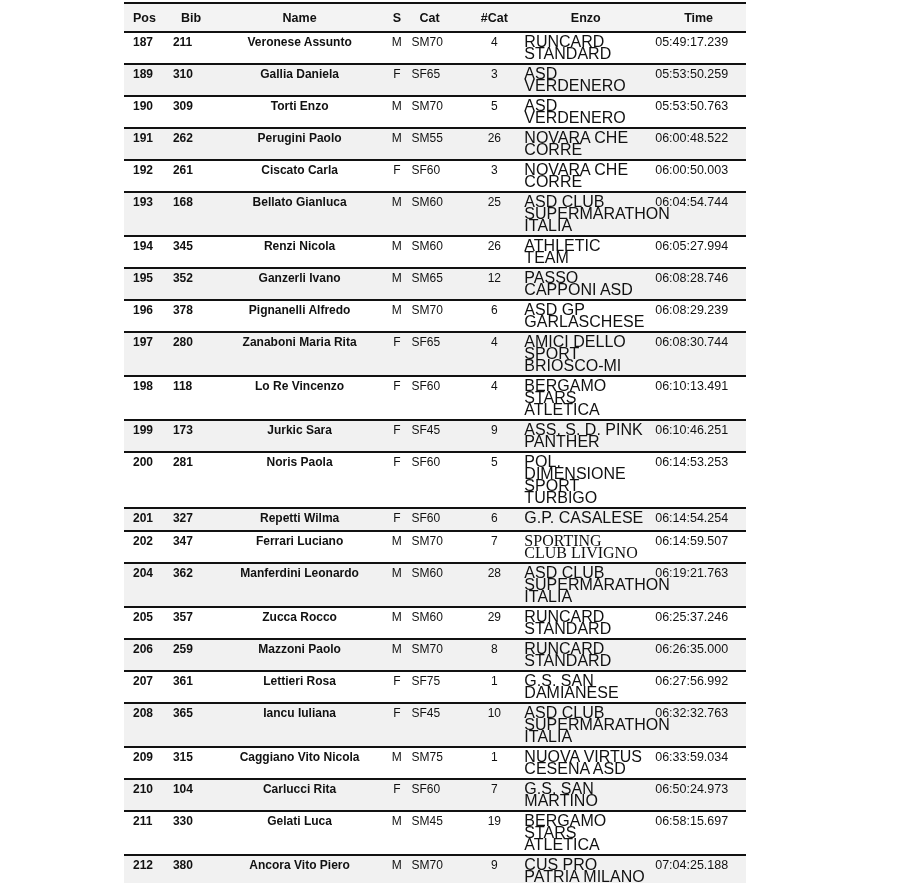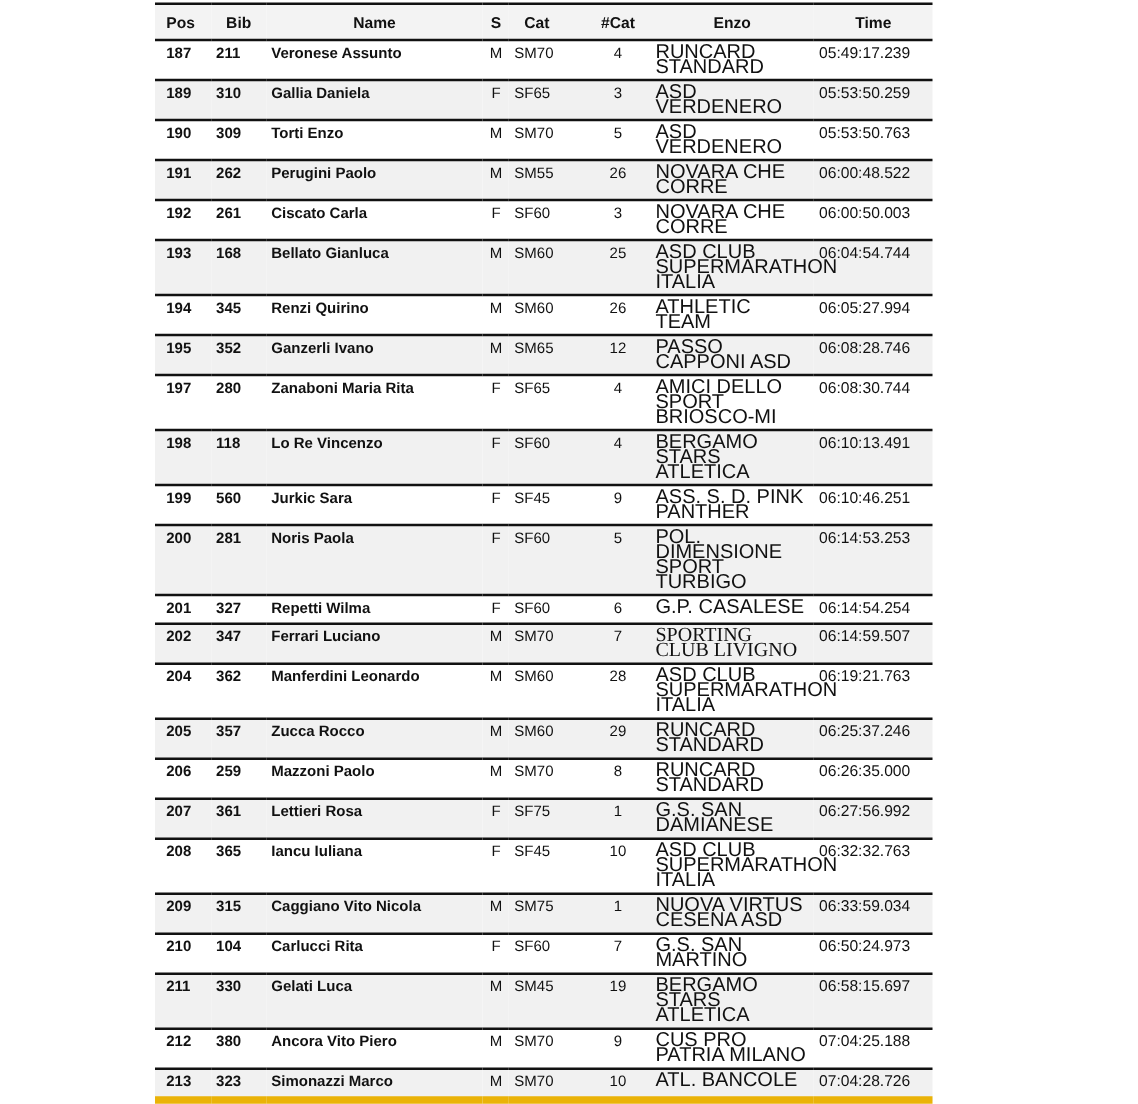--- a/index.html
+++ b/index.html
@@ -10,21 +10,21 @@
   .results th { font-weight: bold; font-size: 12.5px; padding: 5px 4px 5px 4px;
                 background: #f3f3f3; border-top: 2px solid #111; border-bottom: 2px solid #111;
                 height: 17px; }
   .results td { padding: 3px 4px 3px 4px; vertical-align: top; border-top: 2px solid #111;
                 line-height: 12px; }
   .results tr.row td { height: 15px; }
   .results tr.row:nth-child(even) td { background: #f1f1f1; }
   .results tr.row:last-child td { border-bottom: 7px solid #eab308; }
   .c-pos { width: 34px; text-align: left; font-weight: bold; padding-left: 9px !important; }
   .c-bib { width: 30px; text-align: left; font-weight: bold; }
-  .c-name { width: 190px; text-align: left; font-weight: bold; }
+  .c-name { width: 190px; text-align: center; font-weight: bold; }
   .c-s { width: 14px; text-align: center; }
   .c-cat { width: 50px; text-align: left; }
   .c-ncat { width: 48px; text-align: center; }
   .c-team { width: 124px; text-align: left; font-size: 16px; }
   .c-time { width: 90px; text-align: left; font-size: 12.5px; }
   th.c-name, th.c-s, th.c-cat, th.c-ncat, th.c-team, th.c-time { text-align: center; }
   th.c-bib { text-align: left; padding-left: 12px !important; }
   th.c-cat { text-align: left; padding-left: 12px !important; }
   td.c-pos, td.c-bib, td.c-name { font-weight: bold; }
   td.c-s, td.c-cat, td.c-ncat, td.c-time { font-weight: normal; }
@@ -102,38 +102,48 @@
         <td class="c-name">Bellato Gianluca</td>
         <td class="c-s">M</td>
         <td class="c-cat">SM60</td>
         <td class="c-ncat">25</td>
         <td class="c-team" style="max-width: 118px;">ASD CLUB SUPERMARATHON ITALIA</td>
         <td class="c-time">06:04:54.744</td>
       </tr>
       <tr class="row">
         <td class="c-pos">194</td>
         <td class="c-bib">345</td>
-        <td class="c-name">Renzi Quirino</td>
+        <td class="c-name">Renzi Nicola</td>
         <td class="c-s">M</td>
         <td class="c-cat">SM60</td>
         <td class="c-ncat">26</td>
         <td class="c-team" style="max-width: 118px;">ATHLETIC TEAM</td>
         <td class="c-time">06:05:27.994</td>
       </tr>
       <tr class="row">
         <td class="c-pos">195</td>
         <td class="c-bib">352</td>
         <td class="c-name">Ganzerli Ivano</td>
         <td class="c-s">M</td>
         <td class="c-cat">SM65</td>
         <td class="c-ncat">12</td>
         <td class="c-team" style="max-width: 118px;">PASSO CAPPONI ASD</td>
         <td class="c-time">06:08:28.746</td>
       </tr>
       <tr class="row">
+        <td class="c-pos">196</td>
+        <td class="c-bib">378</td>
+        <td class="c-name">Pignanelli Alfredo</td>
+        <td class="c-s">M</td>
+        <td class="c-cat">SM70</td>
+        <td class="c-ncat">6</td>
+        <td class="c-team" style="max-width: 118px;">ASD GP GARLASCHESE</td>
+        <td class="c-time">06:08:29.239</td>
+      </tr>
+      <tr class="row">
         <td class="c-pos">197</td>
         <td class="c-bib">280</td>
         <td class="c-name">Zanaboni Maria Rita</td>
         <td class="c-s">F</td>
         <td class="c-cat">SF65</td>
         <td class="c-ncat">4</td>
         <td class="c-team" style="max-width: 118px;">AMICI DELLO SPORT BRIOSCO-MI</td>
         <td class="c-time">06:08:30.744</td>
       </tr>
       <tr class="row">
@@ -141,21 +151,21 @@
         <td class="c-bib">118</td>
         <td class="c-name">Lo Re Vincenzo</td>
         <td class="c-s">F</td>
         <td class="c-cat">SF60</td>
         <td class="c-ncat">4</td>
         <td class="c-team" style="max-width: 118px;">BERGAMO STARS ATLETICA</td>
         <td class="c-time">06:10:13.491</td>
       </tr>
       <tr class="row">
         <td class="c-pos">199</td>
-        <td class="c-bib">560</td>
+        <td class="c-bib">173</td>
         <td class="c-name">Jurkic Sara</td>
         <td class="c-s">F</td>
         <td class="c-cat">SF45</td>
         <td class="c-ncat">9</td>
         <td class="c-team" style="max-width: 118px;">ASS. S. D. PINK PANTHER</td>
         <td class="c-time">06:10:46.251</td>
       </tr>
       <tr class="row">
         <td class="c-pos">200</td>
         <td class="c-bib">281</td>

